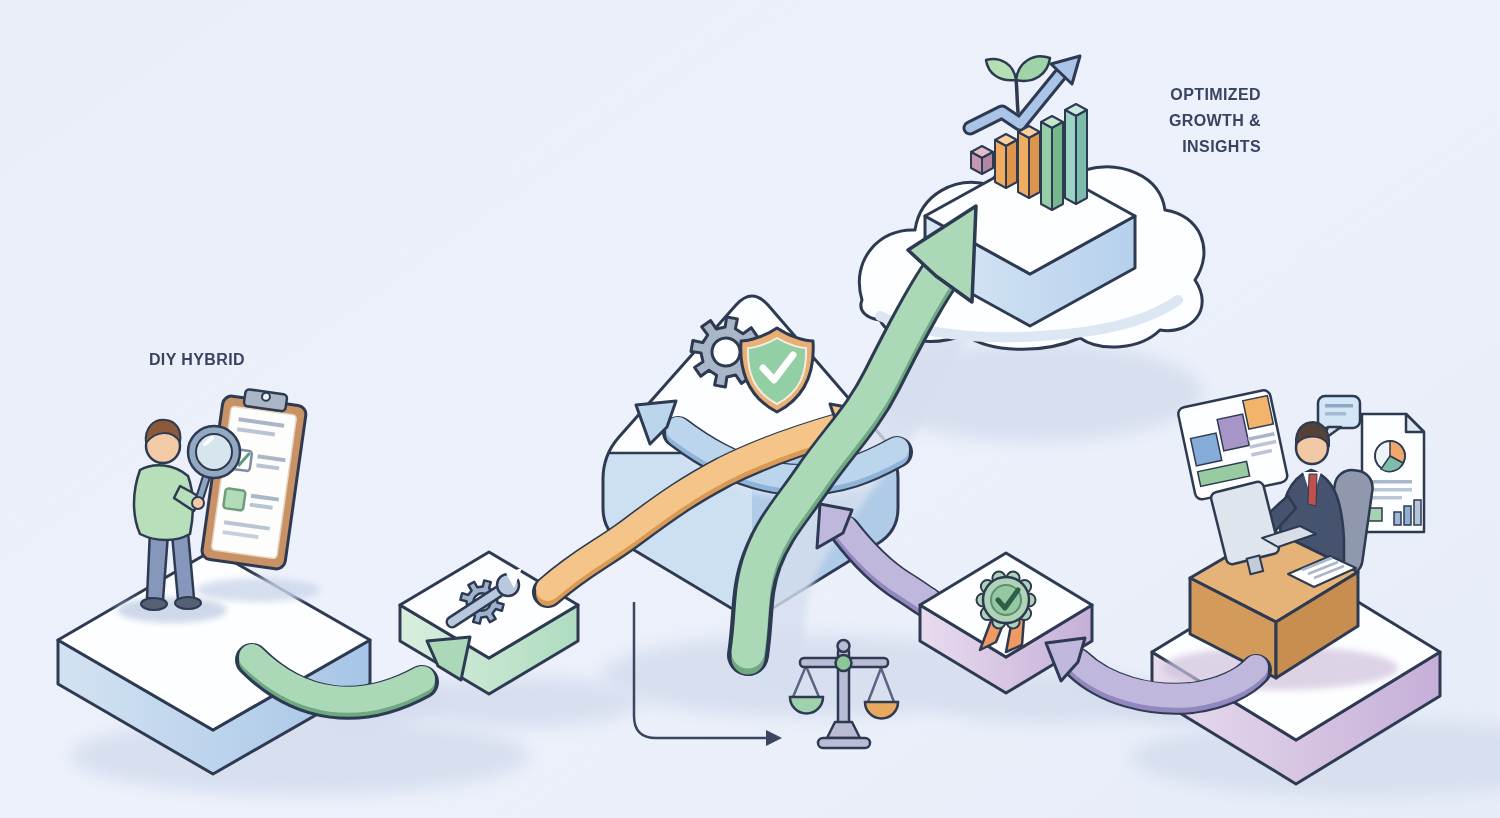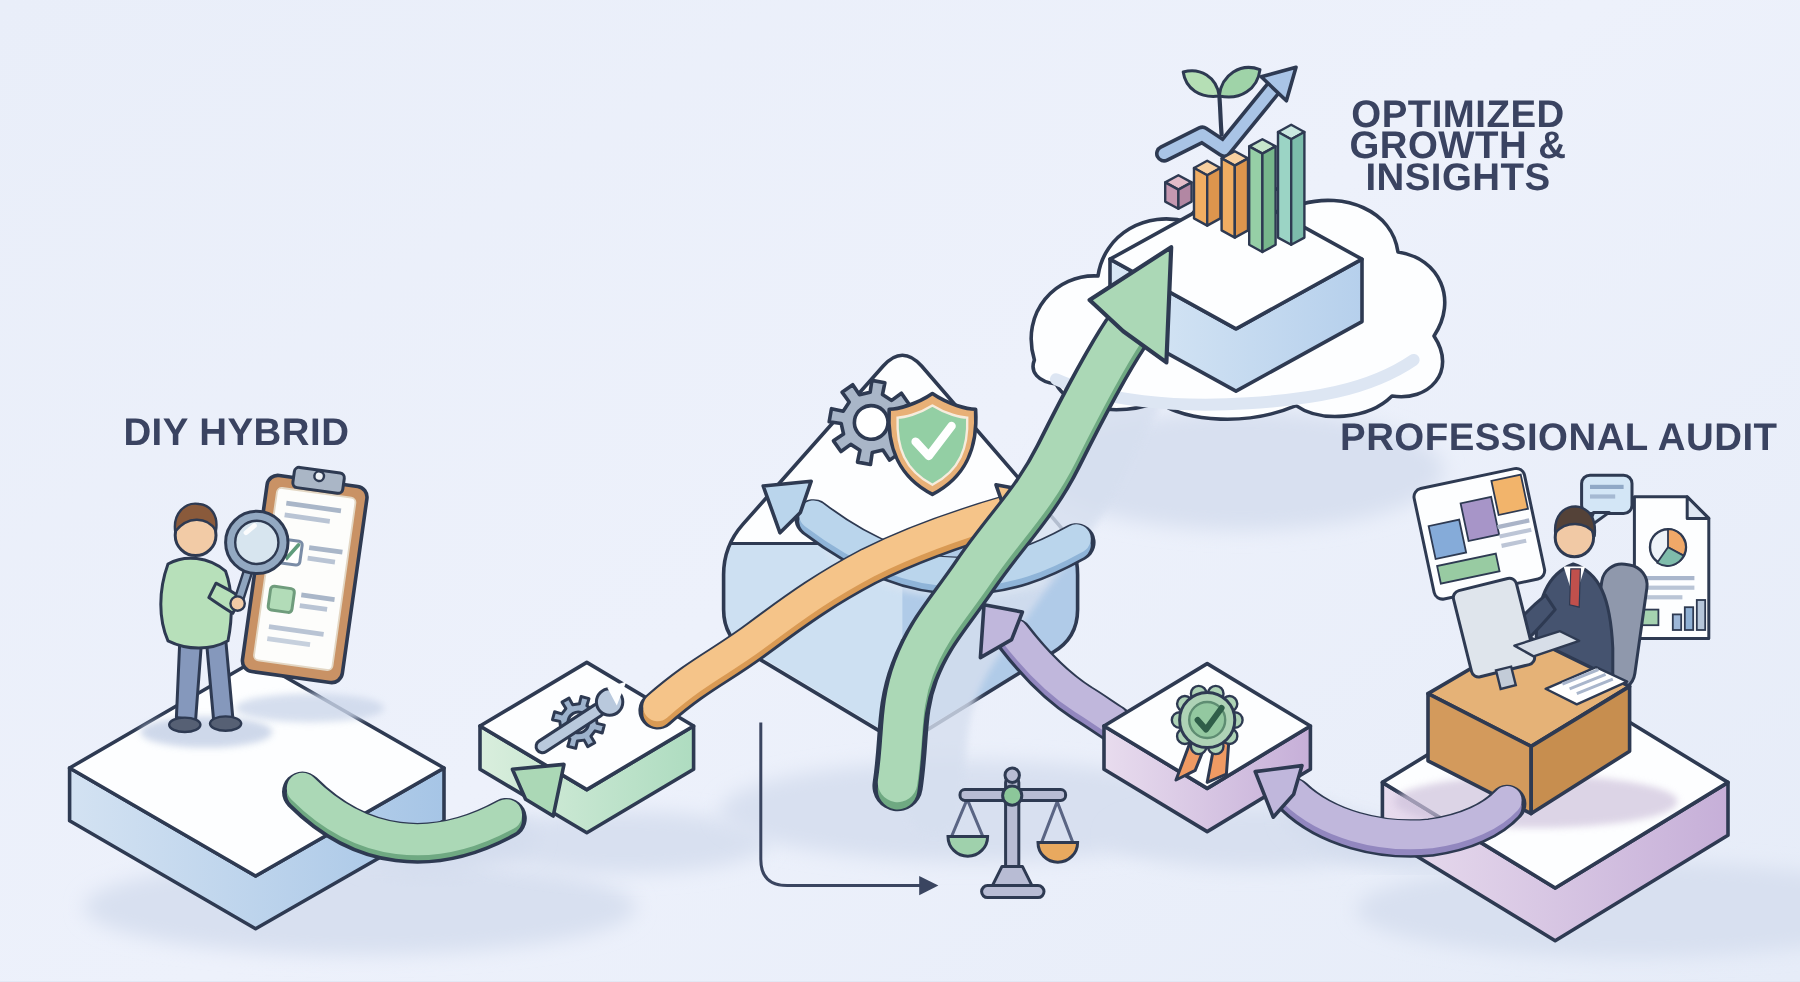--- a/index.html
+++ b/index.html
@@ -1,21 +1,21 @@
 <!DOCTYPE html>
 <html><head>
 <meta charset="utf-8">
 <style>
   html,body{margin:0;padding:0;background:#dfe4f2;}
   .stage{position:relative;width:1500px;height:818px;overflow:hidden;
          background:linear-gradient(145deg,#e9eef9 0%,#edf1fb 50%,#e6ecf8 100%);
          font-family:"Liberation Sans",sans-serif;}
   .stage svg{position:absolute;left:0;top:0;}
-  .label{position:absolute;transform:translateX(-50%);text-align:center;
-         font-weight:700;font-size:32px;line-height:26px;letter-spacing:.4px;
+  .label{position:absolute;transform:translateX(-50%);text-align:right;
+         font-weight:700;font-size:16px;line-height:26px;letter-spacing:.4px;
          color:#3a4361;white-space:nowrap;z-index:5;}
 </style>
 </head>
 <body>
 
 <div class="stage">
 
 <svg width="1500" height="818" viewBox="0 0 1500 818">
   <defs>
     <linearGradient id="gBlue" x1="0" y1="0" x2="1" y2="0">
@@ -335,16 +335,15 @@
 
 <div class="label" style="left:197px;top:347px">DIY HYBRID</div>
 
 
 <div class="label" style="left:1215px;top:82px">
   <div>OPTIMIZED</div>
   <div>GROWTH &amp;</div>
   <div>INSIGHTS</div>
 </div>
 
-<div class="label" style="left:1299px;top:351px">PROFESSIONAL AUDIT</div>
 
 
 </div>
 
 </body></html>

